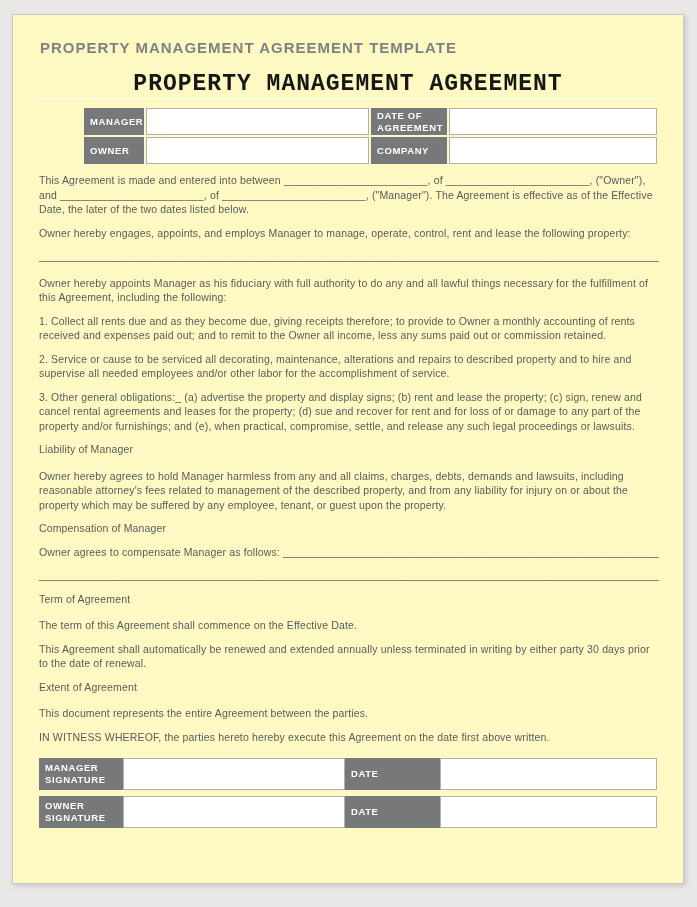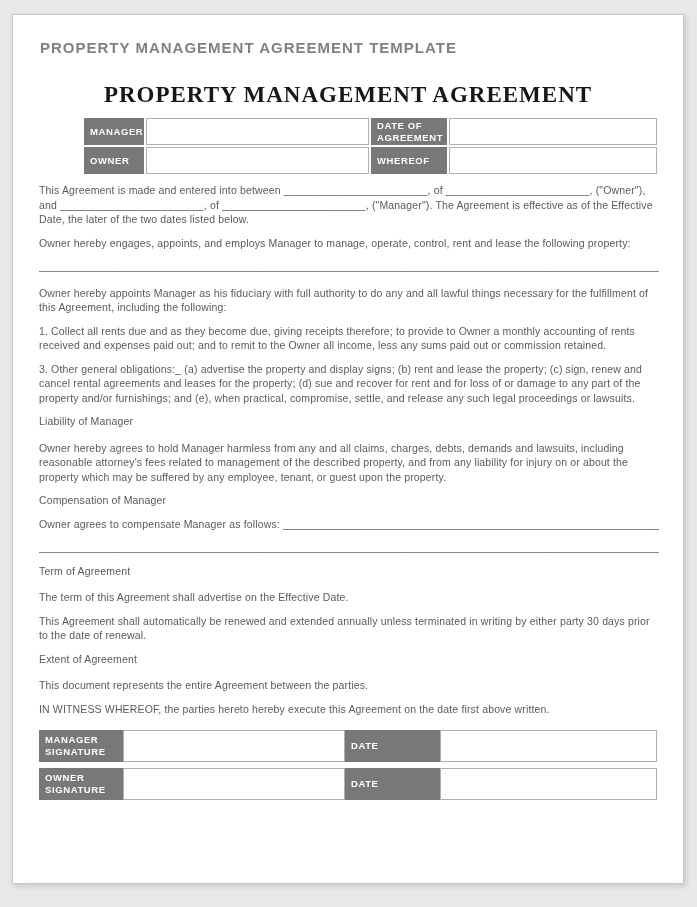--- a/index.html
+++ b/index.html
@@ -4,32 +4,32 @@
 <style>
   html,body{margin:0;padding:0;}
   body{
     width:697px;height:907px;position:relative;
     background:#e9e8e6;
     font-family:"Liberation Sans", sans-serif;
     overflow:hidden;
   }
   .page{
     position:absolute;left:12px;top:14px;width:672px;height:870px;
-    background:#ffffff;border:1px solid #c9c8c6;box-sizing:border-box;
+    background:#fef9c3;border:1px solid #c9c8c6;box-sizing:border-box;
     box-shadow:2px 2px 5px rgba(0,0,0,0.15);
     padding:22px 26px;
   }
   .doc-header{
     color:#7f8183;font-weight:bold;font-size:15px;letter-spacing:1px;
     margin:2px 0 0 1px;
   }
   .doc-title{
-    font-family:Liberation Serif, serif;font-weight:bold;color:#171717;
+    font-family:Liberation Mono, monospace;font-weight:bold;color:#171717;
     font-size:23px;letter-spacing:1px;text-align:center;
-    margin:25px 0 0 0;line-height:27px;
+    margin:15px 0 0 0;line-height:27px;
     border-bottom:1px solid #ffffff;
   }
   
   .info-table{
     display:grid;grid-template-columns:60px 223px 76px 1fr;
     grid-auto-rows:27px;gap:2px;margin-top:9px;padding-left:45px;
   }
   .cell-label{
     background:#76787a;color:#ffffff;font-size:9.5px;font-weight:bold;
     letter-spacing:0.6px;line-height:1.25;display:flex;align-items:center;
@@ -63,45 +63,46 @@
   <div class="doc-title">PROPERTY MANAGEMENT AGREEMENT</div>
 
   <div class="info-table">
     <div class="cell-label">MANAGER</div>
     <div class="cell-blank"></div>
     <div class="cell-label">DATE OF AGREEMENT</div>
     <div class="cell-blank"></div>
 
     <div class="cell-label">OWNER</div>
     <div class="cell-blank"></div>
-    <div class="cell-label">WHEREOF</div>
+    <div class="cell-label">COMPANY</div>
     <div class="cell-blank"></div>
   </div>
 
   <div class="doc-body">
     <p>This Agreement is made and entered into between ________________________, of ________________________, ("Owner"), and ________________________, of ________________________, ("Manager"). The Agreement is effective as of the Effective Date, the later of the two dates listed below.</p>
 
     <p>Owner hereby engages, appoints, and employs Manager to manage, operate, control, rent and lease the following property:</p>
 
     <p class="blank-line">________________________________________________________________________________________________________.</p>
 
     <p class="attached">Owner hereby appoints Manager as his fiduciary with full authority to do any and all lawful things necessary for the fulfillment of this Agreement, including the following:</p>
 
     <p>1. Collect all rents due and as they become due, giving receipts therefore; to provide to Owner a monthly accounting of rents received and expenses paid out; and to remit to the Owner all income, less any sums paid out or commission retained.</p>
+    <p>2. Service or cause to be serviced all decorating, maintenance, alterations and repairs to described property and to hire and supervise all needed employees and/or other labor for the accomplishment of service.</p>
     <p>3. Other general obligations:_ (a) advertise the property and display signs; (b) rent and lease the property; (c) sign, renew and cancel rental agreements and leases for the property; (d) sue and recover for rent and for loss of or damage to any part of the property and/or furnishings; and (e), when practical, compromise, settle, and release any such legal proceedings or lawsuits.</p>
 
     <p>Liability of Manager</p>
     <p class="attached">Owner hereby agrees to hold Manager harmless from any and all claims, charges, debts, demands and lawsuits, including reasonable attorney's fees related to management of the described property, and from any liability for injury on or about the property which may be suffered by any employee, tenant, or guest upon the property.</p>
 
     <p>Compensation of Manager</p>
     <p class="blank-line">Owner agrees to compensate Manager as follows: ________________________________________________________________</p>
     <p class="blank-line">________________________________________________________________________________________________________</p>
 
     <p>Term of Agreement</p>
-    <p class="attached">The term of this Agreement shall advertise on the Effective Date.</p>
+    <p class="attached">The term of this Agreement shall commence on the Effective Date.</p>
     <p>This Agreement shall automatically be renewed and extended annually unless terminated in writing by either party 30 days prior to the date of renewal.</p>
 
     <p>Extent of Agreement</p>
     <p class="attached">This document represents the entire Agreement between the parties.</p>
 
     <p>IN WITNESS WHEREOF, the parties hereto hereby execute this Agreement on the date first above written.</p>
   </div>
 
   <div class="sig-table">
     <div class="sig-row">

